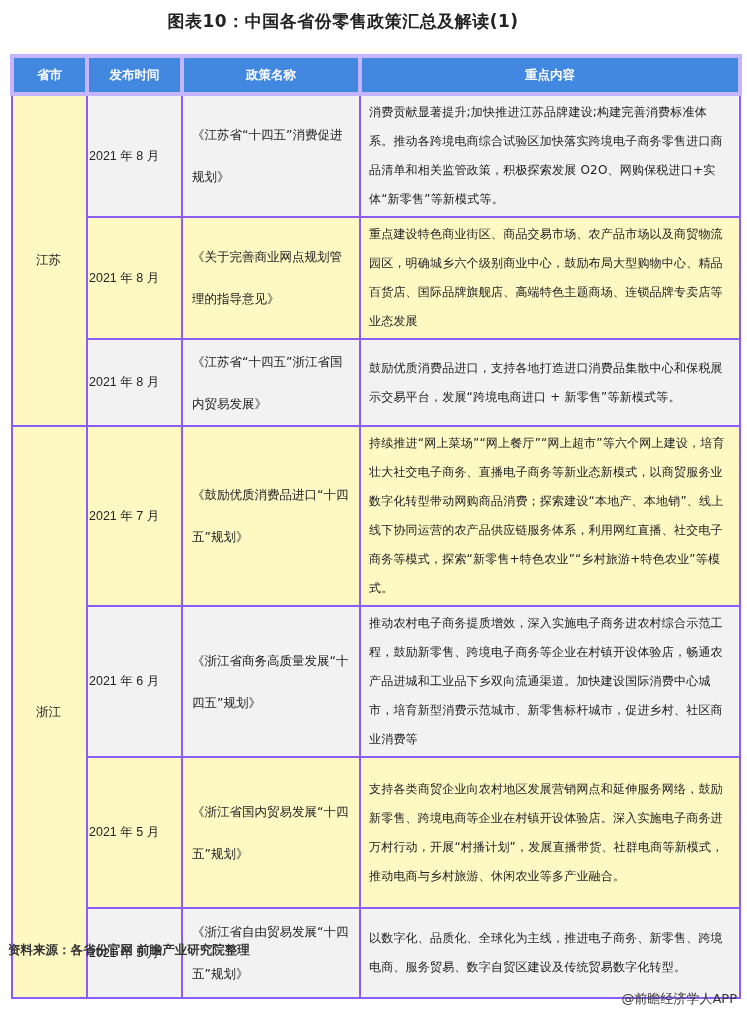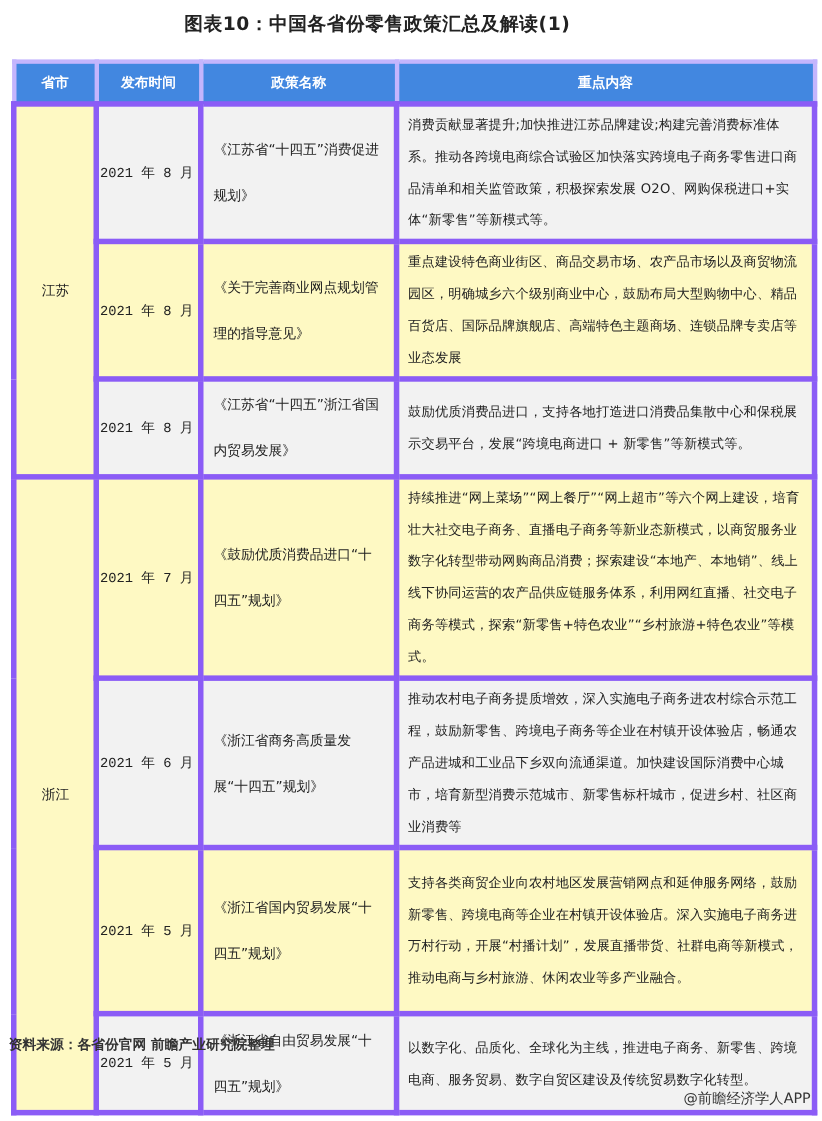--- a/index.html
+++ b/index.html
@@ -4,23 +4,23 @@
 <style>
   html, body { margin: 0; padding: 0; background: #ffffff; }
   body { width: 747px; height: 1019px; position: relative; overflow: hidden;
          font-family: "DejaVu Sans", "Liberation Sans", sans-serif; color: #222; }
   .title { position: absolute; top: 10px; left: 0; width: 686px; text-align: center;
            font-size: 17px; font-weight: bold; color: #222; letter-spacing: 0.5px; }
   table.policy { position: absolute; top: 54px; left: 10px; width: 728px;
                  border-collapse: collapse; table-layout: fixed; font-size: 12px; }
   table.policy th { background: #4287e0; color: #fff; font-weight: bold; height: 32px;
                     border: 4px solid #c4b5fd; font-size: 12.5px; text-align: center; }
-  table.policy td { border: 5px solid #8b5cf6; vertical-align: middle; margin-left: 44px; }
+  table.policy td { border: 2px solid #8b5cf6; vertical-align: middle; margin-left: 44px; }
   td.prov { background: #fef9c3; padding-left: 23px; font-size: 12.5px; }
-  td.date { font-family: Liberation Mono, monospace; font-size: 12.5px; }
+  td.date { font-family: Liberation Sans, sans-serif; font-size: 12.5px; }
   td.name { padding: 0 8px 0 9px; line-height: 42px; font-size: 12.5px; }
   td.content { padding: 2px 8px 2px 8px; line-height: 29px; font-size: 12px; letter-spacing: 0.2px; }
   tr.gray td.date, tr.gray td.name, tr.gray td.content { background: #f2f2f2; }
   tr.white td.date, tr.white td.name, tr.white td.content { background: #fef9c3; }
   .source { position: absolute; top: 942px; left: 8px; font-size: 12.5px; color: #333; font-weight: bold; }
   .credit { position: absolute; top: 990px; right: 10px; font-size: 13px; color: #333; }
 </style>
 </head>
 <body>
 

